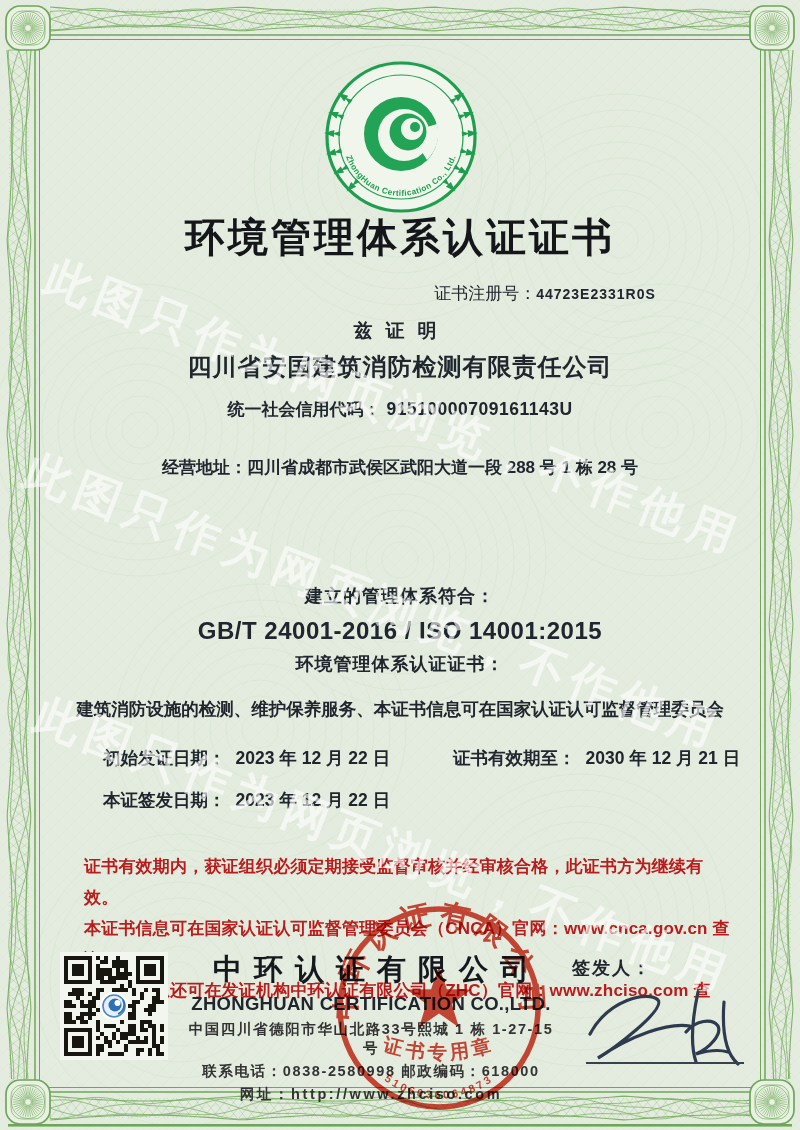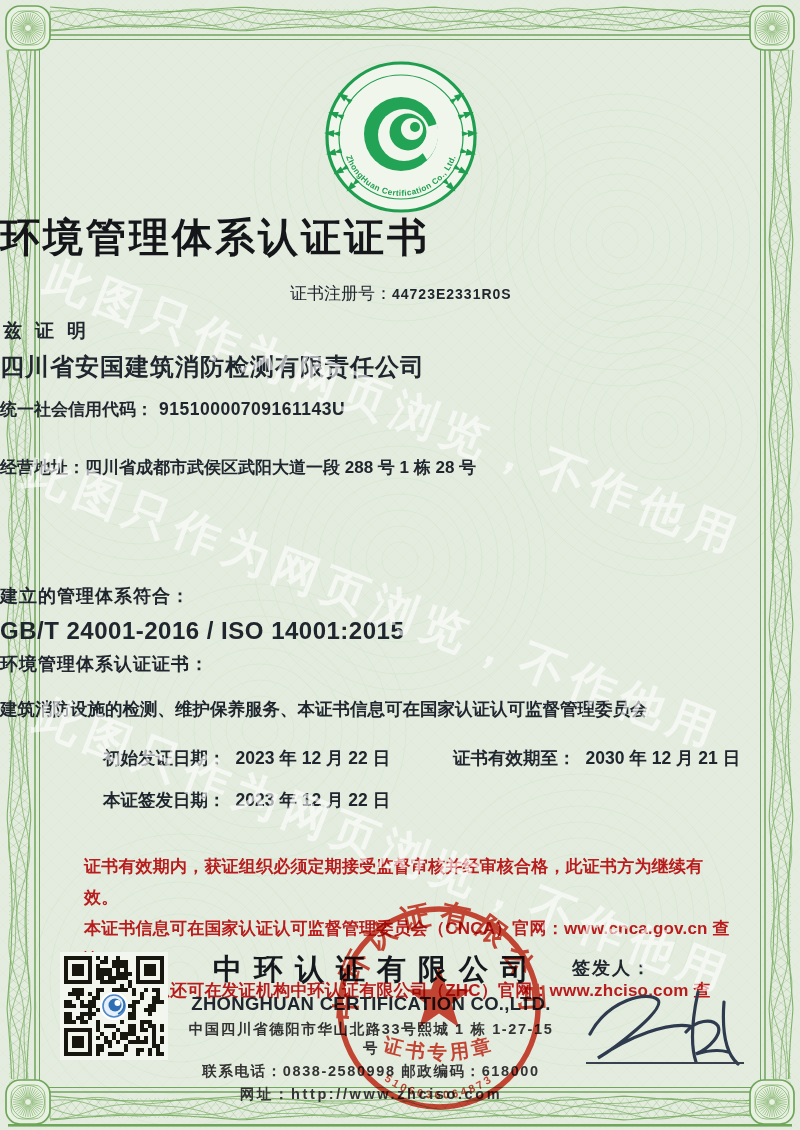--- a/index.html
+++ b/index.html
@@ -1,18 +1,18 @@
 <!DOCTYPE html>
 <html><head>
 <meta charset="utf-8">
 <style>
   html{background:#fff}
   body{margin:0;width:800px;height:1130px;position:relative;overflow:hidden;
        background:#e4ecdf;font-family:"Liberation Sans","DejaVu Sans",sans-serif;color:#20262e}
-  .center{position:absolute;left:0;right:0;z-index:10}
+  .center{position:absolute;left:0;right:0;text-align:center;z-index:10}
   #deco{position:absolute;left:0;top:0;z-index:0}
   .logo{position:absolute;left:322px;top:58px;width:158px;height:158px;z-index:10}
   .title{top:210px;font-size:40px;font-weight:bold;letter-spacing:3px;color:#14161a}
   .certno{top:282px;padding-left:290px;font-size:17px}
   .certno .lab{font-weight:normal}
   .certno .val{font-size:14px;letter-spacing:1px;font-weight:600}
   .certify{top:318px;font-size:19px;font-weight:bold;letter-spacing:13px;padding-left:3px}
   .company{top:351px;font-size:24px;font-weight:bold;letter-spacing:1px}
   .credit{top:398px;font-size:17px}
   .credit .lab{font-weight:bold}

